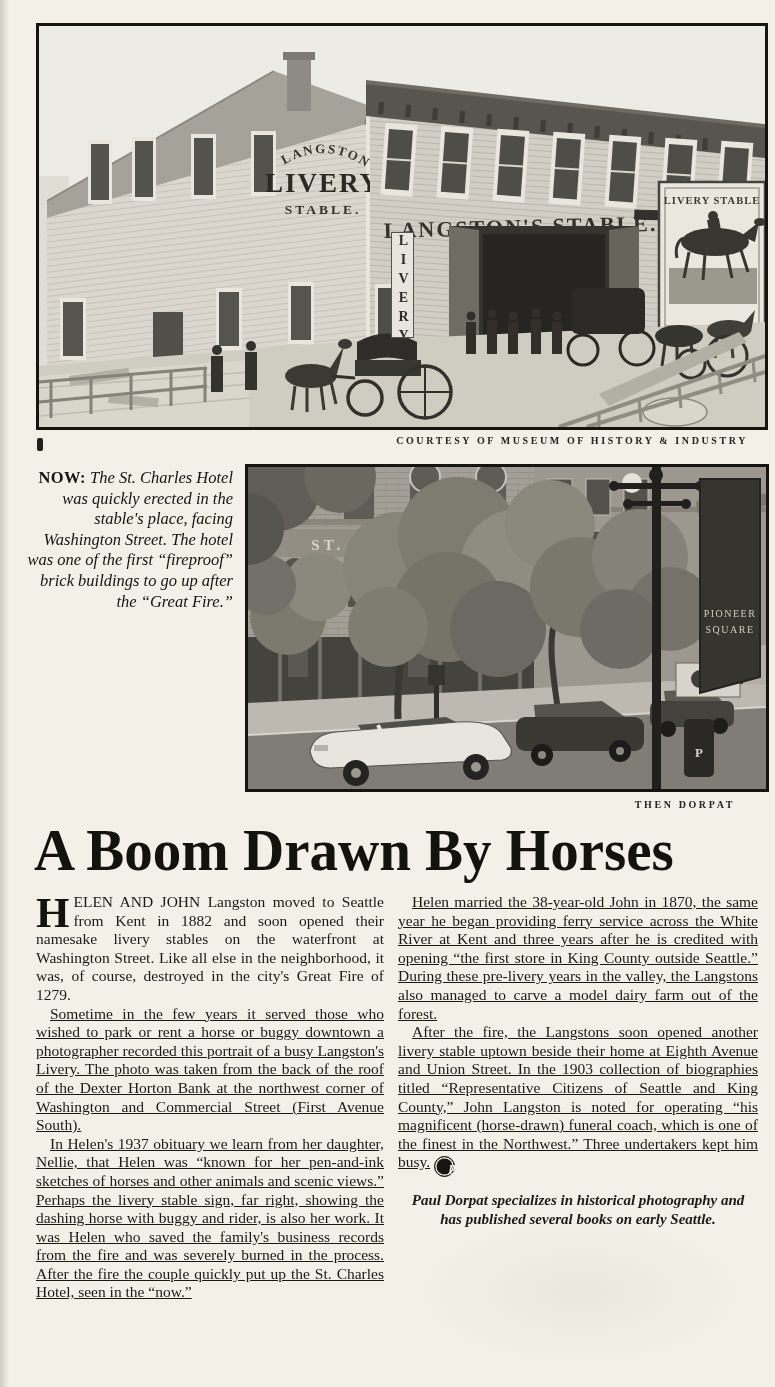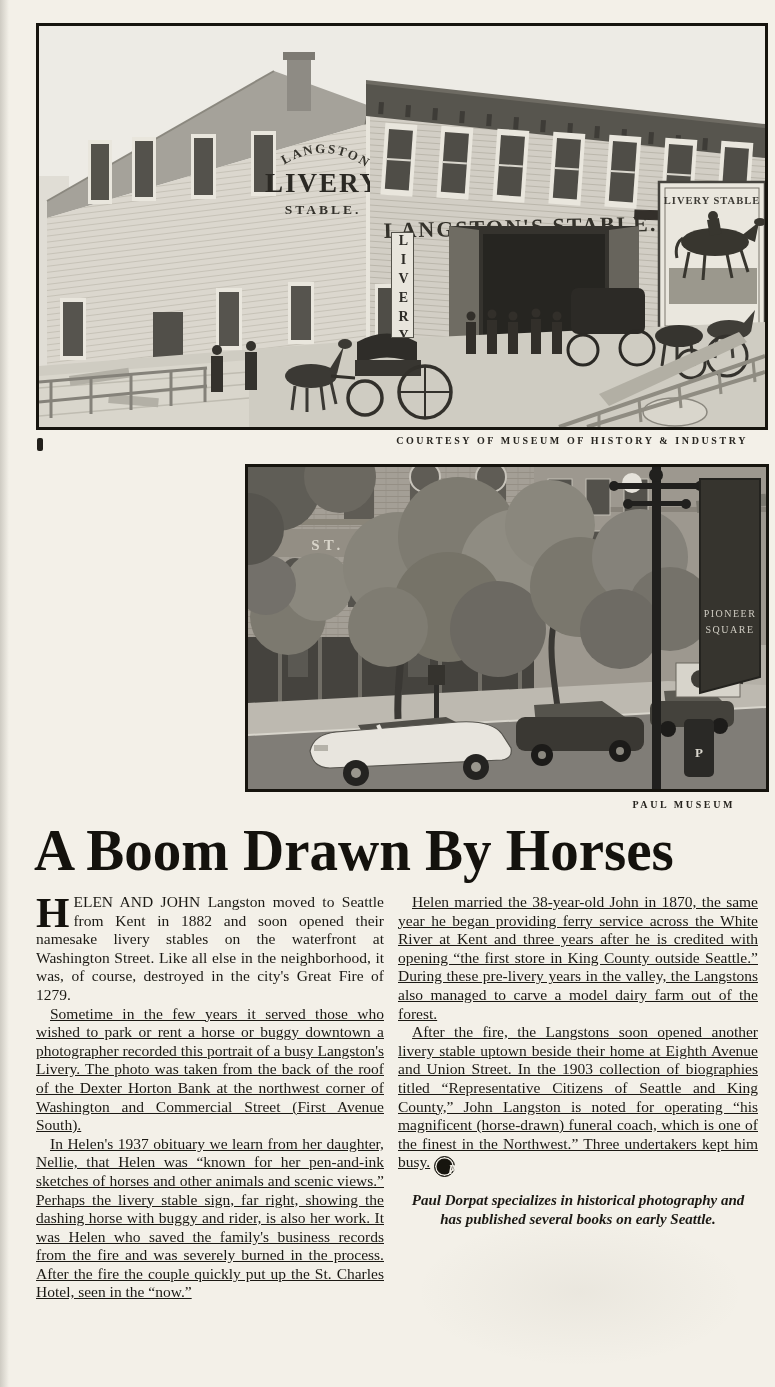--- a/index.html
+++ b/index.html
@@ -281,20 +281,21 @@
           <line x1="714" y1="334" x2="716" y2="356" stroke-width="3"></line>
       </g>
     </svg>
     <div class="vsign">LIVERY</div>
   </figure>
 
   <div class="credit credit-then">COURTESY OF MUSEUM OF HISTORY &amp; INDUSTRY</div>
   <div class="artifact"></div>
 
   <aside class="caption">
+    <p><strong>NOW:</strong> <span>The St. Charles Hotel was quickly erected in the stable's place, facing Washington Street. The hotel was one of the first “fireproof” brick buildings to go up after the “Great Fire.”</span></p>
   </aside>
 
   <figure class="photo photo-now" style="margin:0;">
     <svg viewBox="0 0 518 322" preserveAspectRatio="none">
       <defs>
         <pattern id="brickP" width="12" height="6" patternUnits="userSpaceOnUse">
           <rect width="12" height="6" fill="#a49f96"></rect>
             <line x1="0" y1="5.5" x2="12" y2="5.5" stroke="#958f85" stroke-width="1"></line>
             <line x1="6" y1="0" x2="6" y2="5" stroke="#958f85" stroke-width=".7"></line>
         </pattern>
@@ -459,21 +460,21 @@
         <text x="482" y="150" text-anchor="middle" font-size="10" letter-spacing="1.5" fill="#cfccc2">PIONEER</text>
         <text x="482" y="166" text-anchor="middle" font-size="10" letter-spacing="1.5" fill="#cfccc2">SQUARE</text>
       </g>
       <g>
         <rect x="436" y="252" width="30" height="58" rx="5" fill="#2a2926"></rect>
         <text x="451" y="290" text-anchor="middle" font-size="13" font-weight="bold" fill="#d9d6cd">P</text>
       </g>
     </svg>
   </figure>
 
-  <div class="credit credit-now">PAUL MUSEUM</div>
+  <div class="credit credit-now">THEN DORPAT</div>
 
   <h1 class="headline">A Boom Drawn By Horses</h1>
 
   <div class="columns">
     <div class="col col-left">
       <p><span class="dropcap">H</span><span>ELEN AND JOHN Langston moved to Seattle from Kent in 1882 and soon opened their namesake livery stables on the waterfront at Washington Street. Like all else in the neighborhood, it was, of course, destroyed in the city's Great Fire of 1279.</span></p>
       <p class="indent">Sometime in the few years it served those who wished to park or rent a horse or buggy downtown a photographer recorded this portrait of a busy Langston's Livery. The photo was taken from the back of the roof of the Dexter Horton Bank at the northwest corner of Washington and Commercial Street (First Avenue South).</p>
       <p class="indent">In Helen's 1937 obituary we learn from her daughter, Nellie, that Helen was “known for her pen-and-ink sketches of horses and other animals and scenic views.” Perhaps the livery stable sign, far right, showing the dashing horse with buggy and rider, is also her work. It was Helen who saved the family's business records from the fire and was severely burned in the process. After the fire the couple quickly put up the St. Charles Hotel, seen in the “now.”</p>
     </div>
     <div class="col col-right">

